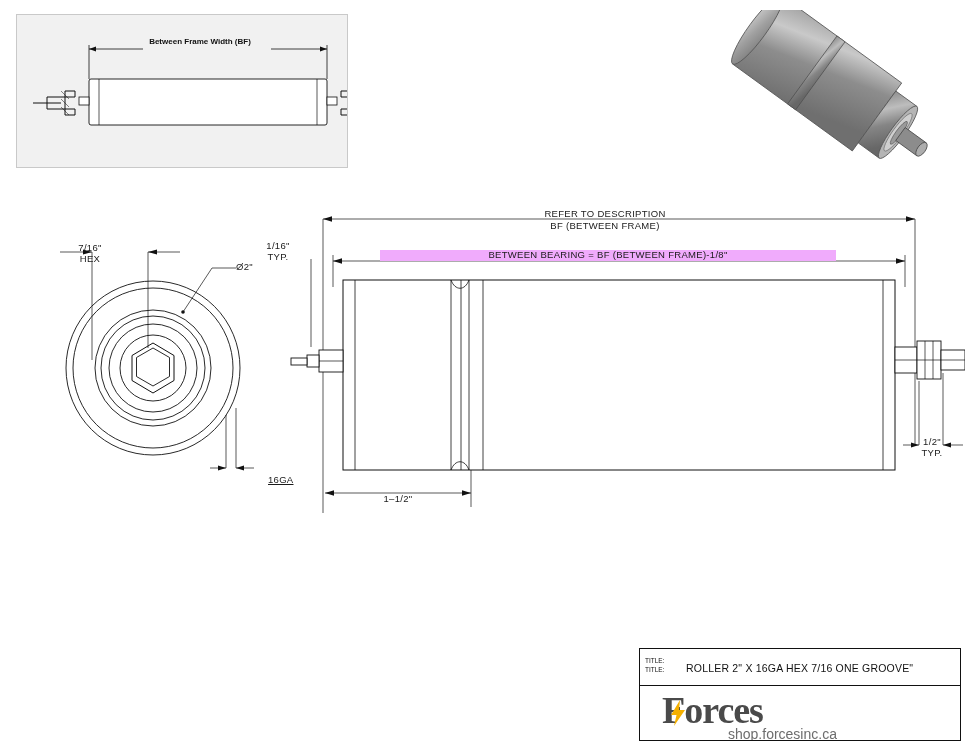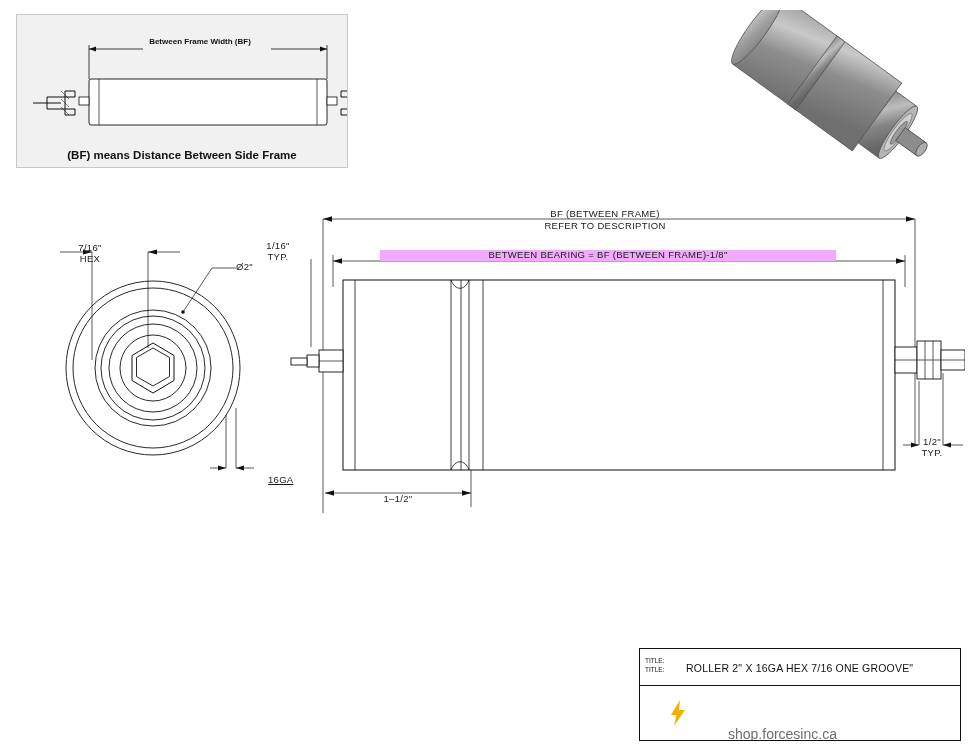--- a/index.html
+++ b/index.html
@@ -174,21 +174,20 @@
 
       <g stroke="#111" stroke-width="0.5">
         <line x1="44" y1="76" x2="52" y2="84"></line>
         <line x1="44" y1="84" x2="52" y2="92"></line>
         <line x1="44" y1="92" x2="52" y2="100"></line>
         <line x1="330" y1="76" x2="338" y2="84"></line>
         <line x1="330" y1="84" x2="338" y2="92"></line>
         <line x1="330" y1="92" x2="338" y2="100"></line>
       </g>
     </svg>
-    <div class="caption">(BF) means Distance Between Side Frame</div>
   </div>
 
   <svg class="abs" style="left:700px;top:10px;" width="270" height="190" viewBox="0 0 270 190">
     <defs>
       <linearGradient id="bodyGrad" x1="0" y1="0" x2="0.45" y2="1">
         <stop offset="0%" stop-color="#9e9e9e"></stop>
         <stop offset="28%" stop-color="#c9c9c9"></stop>
         <stop offset="55%" stop-color="#8d8d8d"></stop>
         <stop offset="100%" stop-color="#6f6f6f"></stop>
       </linearGradient>
@@ -339,22 +338,22 @@
     </g>
     <path d="M70 298 l9 -2.8 v5.6 z" fill="#111"></path>
     <path d="M216 298 l-9 -2.8 v5.6 z" fill="#111"></path>
 
     <g stroke="#111" stroke-width="0.7" fill="none">
       <line x1="56" y1="64" x2="56" y2="152"></line>
     </g>
   </svg>
 
   <div class="abs dimtext center" style="left:460px;top:208px;width:290px;line-height:1.3;">
+    <div>REFER TO DESCRIPTION</div>
     <div>BF (BETWEEN FRAME)</div>
-    <div>REFER TO DESCRIPTION</div>
   </div>
 
   <div class="abs dimtext center" style="left:380px;top:250px;width:450px;background:#f0abfc;padding:0 3px;">BETWEEN BEARING = BF (BETWEEN FRAME)-1/8"</div>
 
   <div class="abs dimtext center" style="left:258px;top:241px;width:40px;">
     <div>1/16"</div>
     <div>TYP.</div>
   </div>
 
   <div class="abs dimtext center" style="left:910px;top:437px;width:44px;">
@@ -366,20 +365,21 @@
 
   <div id="titleblock" class="abs">
     <div class="tbrow"></div>
     <div class="tblabel">
       <div>TITLE:</div>
       <div>TITLE:</div>
     </div>
     <div class="tbtitle">ROLLER 2" X 16GA HEX 7/16 ONE GROOVE"</div>
 
     <div id="logo">
+      <div class="word">Forces</div>
       <svg class="bolt" viewBox="0 0 16 26">
         <polygon points="10,0 1,15 6.5,15 4,26 15,10 9,10" fill="#f5b000"></polygon>
       </svg>
       <div class="sub">shop.forcesinc.ca</div>
     </div>
   </div>
 
 </div>
 
 </body></html>

